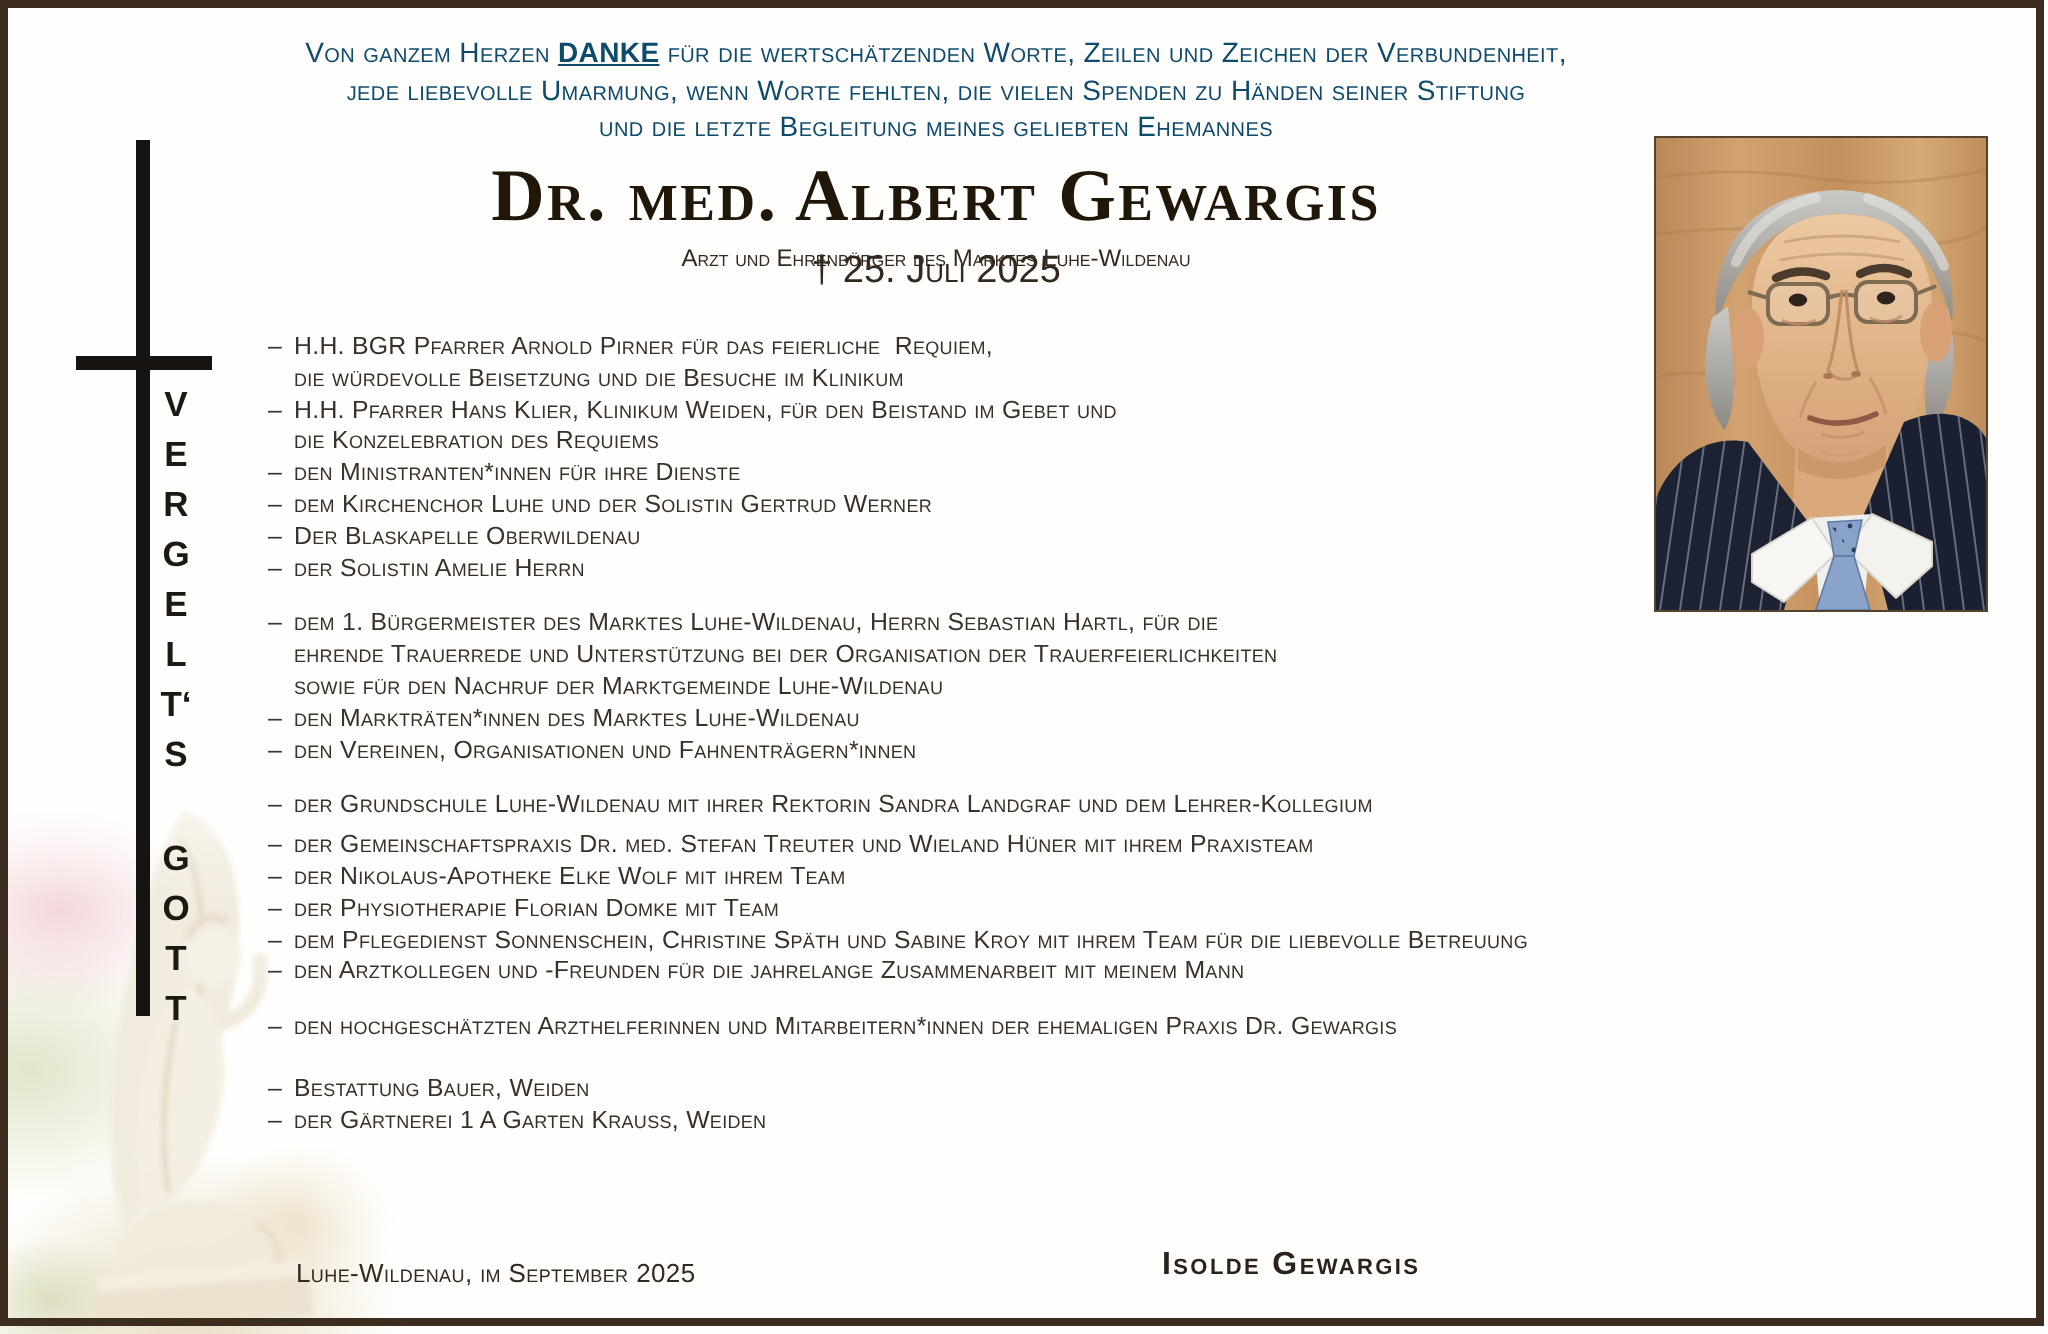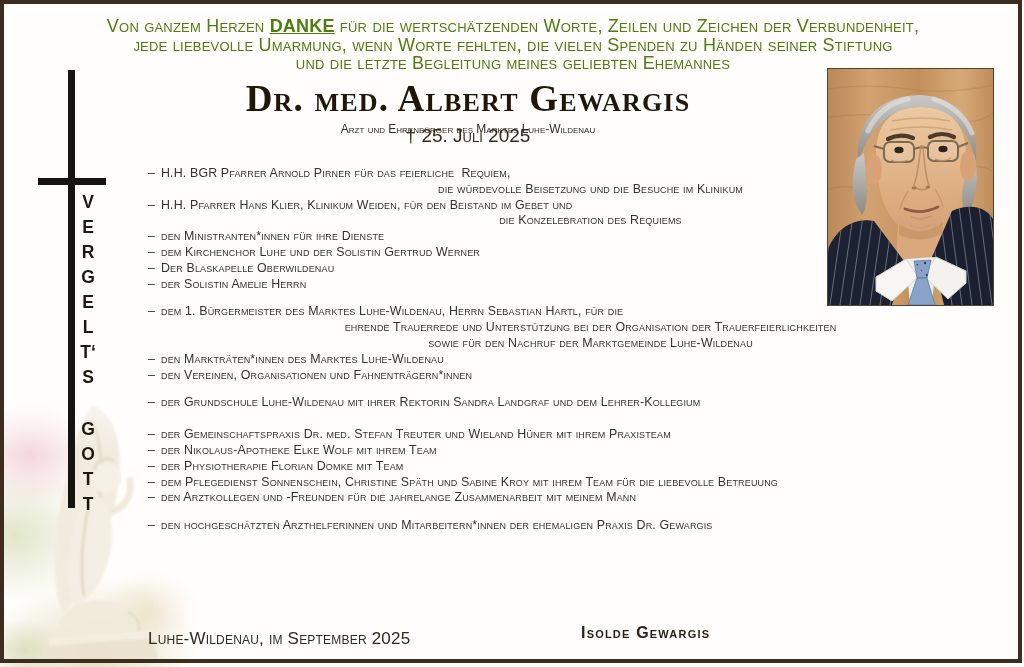--- a/index.html
+++ b/index.html
@@ -33,44 +33,44 @@
   .cross-v{position:absolute;left:68px;top:70px;width:7px;height:438px;background:#171310;}
   .cross-h{position:absolute;left:38px;top:178px;width:68px;height:7px;background:#171310;}
   .cross-word{position:absolute;left:76px;width:24px;text-align:center;
     font-weight:bold;font-size:17.5px;color:#1d1812;}
   .cross-word.w1{top:190px}
   .cross-word.w2{top:417px}
   .cross-word .ltr{display:block;height:25px;line-height:25px;}
 
   .center-col{position:absolute;left:0;width:936px;text-align:center;}
 
-  .intro{top:17px;font-size:18px;line-height:18.6px;font-variant:small-caps;
-    letter-spacing:.2px;color:#4d7c0f;padding-left:45px;}
+  .intro{top:17px;font-size:14px;line-height:18.6px;font-variant:small-caps;
+    letter-spacing:.2px;color:#0c4a6e;}
   .intro .emph{font-weight:bold;text-decoration:underline;}
 
   .title{top:79px;font-family:"Liberation Serif",serif;font-weight:bold;
     font-variant:small-caps;font-size:37px;line-height:40px;letter-spacing:1.2px;color:#211708;}
   .subtitle{top:121px;font-size:12px;line-height:17px;font-variant:small-caps;color:#33291f;}
   .deathdate{top:127px;font-size:19px;line-height:17px;font-variant:small-caps;color:#33291f;}
 
   
   .photo{position:absolute;left:828px;top:69px;width:165px;height:236px;
     outline:1px solid #55422f;overflow:hidden;}
 
   
-  .thanks{position:absolute;left:148px;top:166px;width:872px;
+  .thanks{position:absolute;left:134px;top:166px;width:872px;
     font-size:12.4px;font-variant:small-caps;letter-spacing:.15px;color:#38302a;}
   .group{margin-bottom:12px;}
-  .group:nth-child(3){margin-bottom:16px;}
+  .group:nth-child(3){margin-bottom:4px;}
   .group:nth-child(5){margin-bottom:15px;}
   .line{white-space:pre;line-height:15.8px;}
   .bullet{display:inline-block;width:13px;}
-  .cont{padding-left:13px;text-align:center;}
-
-  .place-date{position:absolute;left:148px;top:629px;font-size:17px;
+  .cont{padding-left:13px;}
+
+  .place-date{position:absolute;left:148px;top:629px;font-size:13px;
     font-variant:small-caps;letter-spacing:.2px;color:#33291f;}
   .signature{position:absolute;left:581px;top:624px;font-size:16px;font-weight:600;
     font-variant:small-caps;letter-spacing:1.2px;color:#2b221a;}
 </style>
 </head>
 <body>
 
 <div class="page">
 
   <div class="bg">
@@ -288,20 +288,28 @@
           </div>
           <div>
             <div class="line"><span class="bullet">–</span><span>den Arztkollegen und -Freunden für die jahrelange Zusammenarbeit mit meinem Mann</span></div>
           </div>
         </div>
         <div class="group">
           <div>
             <div class="line"><span class="bullet">–</span><span>den hochgeschätzten Arzthelferinnen und Mitarbeitern*innen der ehemaligen Praxis Dr. Gewargis</span></div>
           </div>
         </div>
+        <div class="group">
+          <div>
+            <div class="line"><span class="bullet">–</span><span>Bestattung Bauer, Weiden</span></div>
+          </div>
+          <div>
+            <div class="line"><span class="bullet">–</span><span>der Gärtnerei 1 A Garten Krauss, Weiden</span></div>
+          </div>
+        </div>
       </div>
 
     <div class="place-date">Luhe-Wildenau, im September 2025</div>
     <div class="signature">Isolde Gewargis</div>
   </div>
 
   <div class="frame"></div>
 </div>
 
 </body></html>

